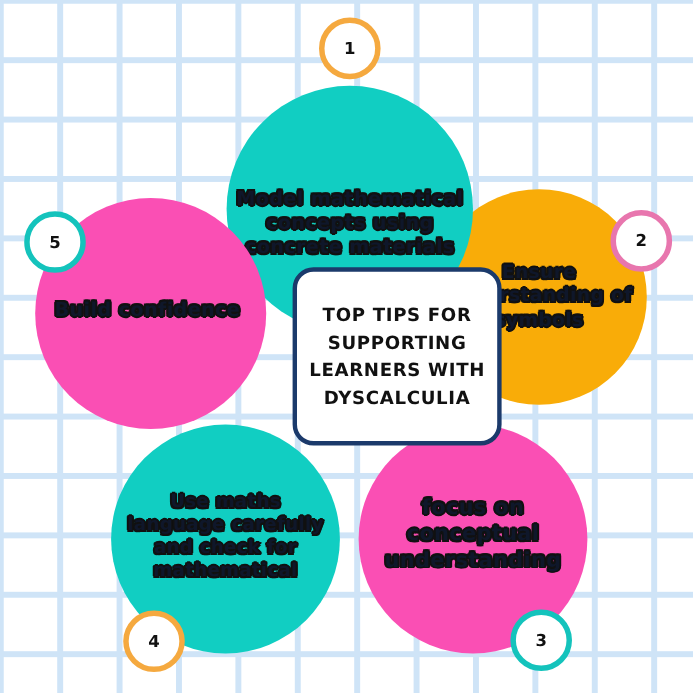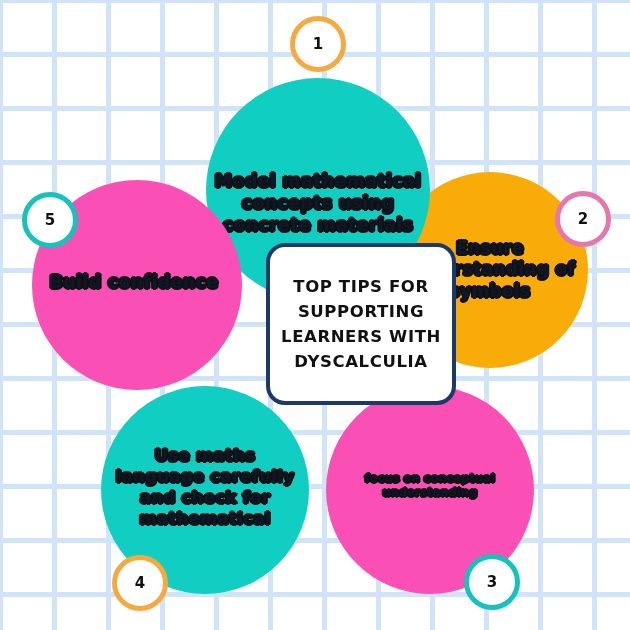--- a/index.html
+++ b/index.html
@@ -61,21 +61,21 @@
   }
 
   
   #petal-1 { left: 206px; top:  78px; width: 224px; height: 224px; background: #11CEC2; }
   #petal-1 .petal-text { font-size: 17.5px; margin-top: 26px; }
 
   #petal-2 { left: 392px; top: 172px; width: 196px; height: 196px; background: #F9AC08; }
   #petal-2 .petal-text { font-size: 17px; }
 
   #petal-3 { left: 326px; top: 386px; width: 208px; height: 208px; background: #FA4FB4; }
-  #petal-3 .petal-text { font-size: 11px; margin-top: -8px; }
+  #petal-3 .petal-text { font-size: 19px; margin-top: -8px; }
 
   #petal-4 { left: 101px; top: 386px; width: 208px; height: 208px; background: #11CEC2; }
   #petal-4 .petal-text { font-size: 16.5px; margin-top: -4px; }
 
   #petal-5 { left:  32px; top: 180px; width: 210px; height: 210px; background: #FA4FB4; }
   #petal-5 .petal-text { font-size: 17.5px; margin-top: -6px; margin-left: -6px; }
 
   
   .badge {
     position: absolute;

